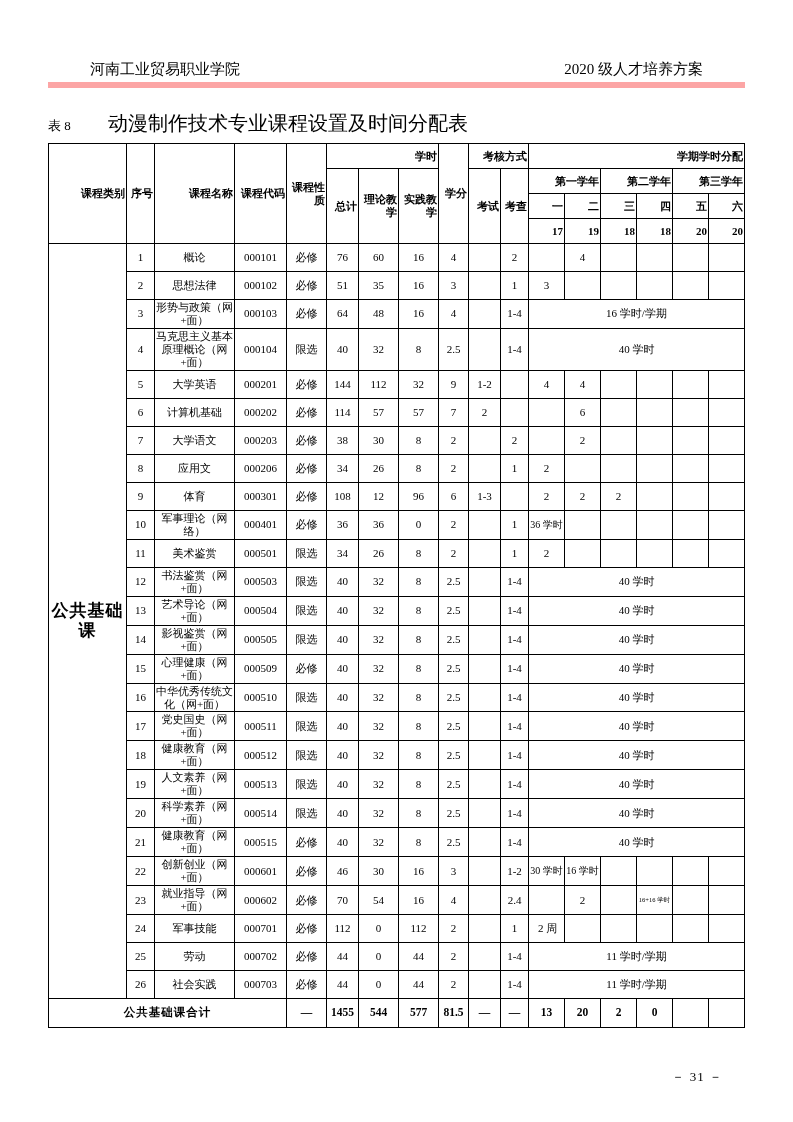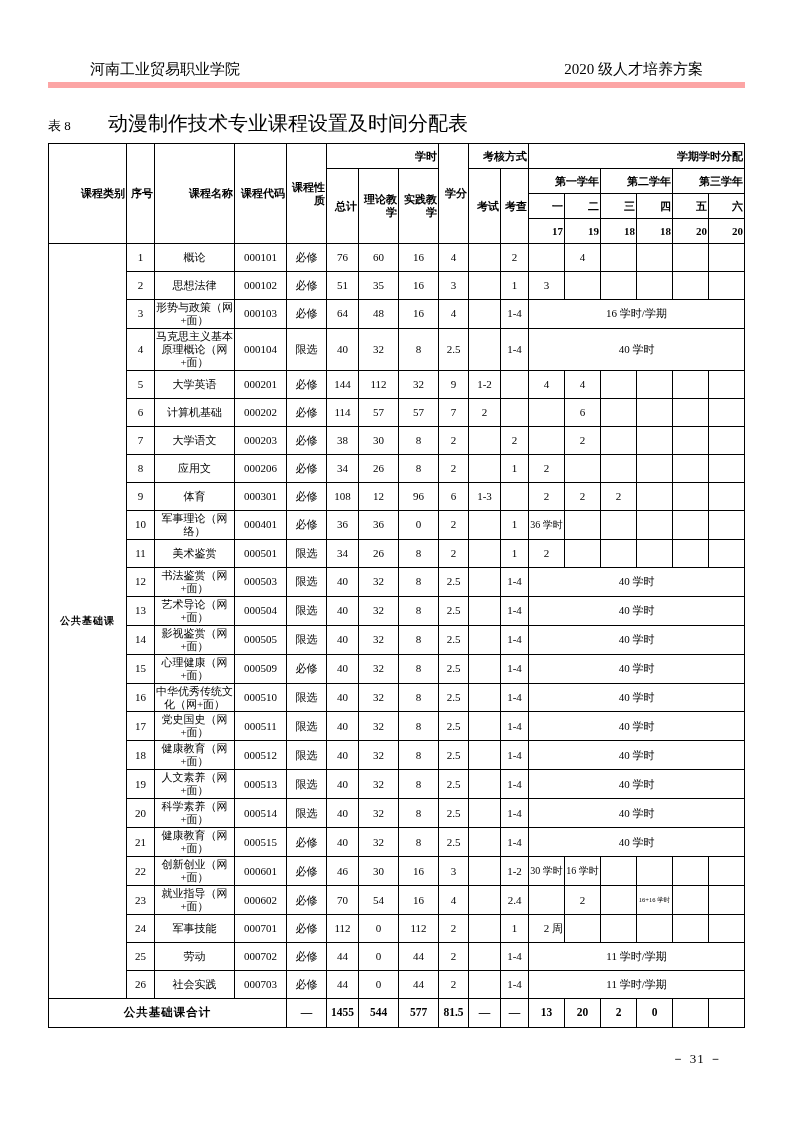--- a/index.html
+++ b/index.html
@@ -80,21 +80,21 @@
   }
   .h-tall { height: 22px; }
   td.row-cell { height: 25px; font-size: 11px; }
   td.name {
     text-align: center;
     font-size: 11px;
     padding: 1px 2px;
   }
   td.cat {
     font-weight: bold;
-    font-size: 10px;
+    font-size: 17px;
     letter-spacing: 1px;
   }
   td.span-note {
     font-size: 11px;
   }
   td.small-note {
     font-size: 10px;
   }
   td.tiny-note {
     font-size: 6.5px;
@@ -106,21 +106,21 @@
     font-size: 11.5px;
   }
   tr.total td.total-label {
     letter-spacing: 1px;
     margin-top: 20px;
   }
   
   .page-num {
     position: absolute;
     right: 70px;
-    bottom: 54px;
+    bottom: 36px;
     font-size: 13px;
     letter-spacing: 1px;
   }
 </style>
 </head>
 <body>
 
 <div class="page">
 
   <div class="doc-header">
@@ -553,21 +553,21 @@
           <td class="row-cell ">24</td>
           <td class="row-cell name">军事技能</td>
           <td class="row-cell ">000701</td>
           <td class="row-cell ">必修</td>
           <td class="row-cell ">112</td>
           <td class="row-cell ">0</td>
           <td class="row-cell ">112</td>
           <td class="row-cell ">2</td>
           <td class="row-cell "></td>
           <td class="row-cell ">1</td>
-          <td class="row-cell " style="text-align: right; padding-left: 3px; margin-left: 9px;">2 周</td>
+          <td class="row-cell " style="text-align: center; padding-left: 3px; margin-left: 9px;">2 周</td>
           <td class="row-cell "></td>
           <td class="row-cell "></td>
           <td class="row-cell "></td>
           <td class="row-cell "></td>
           <td class="row-cell "></td>
         </tr>
         <tr>
           <td class="row-cell ">25</td>
           <td class="row-cell name">劳动</td>
           <td class="row-cell ">000702</td>

